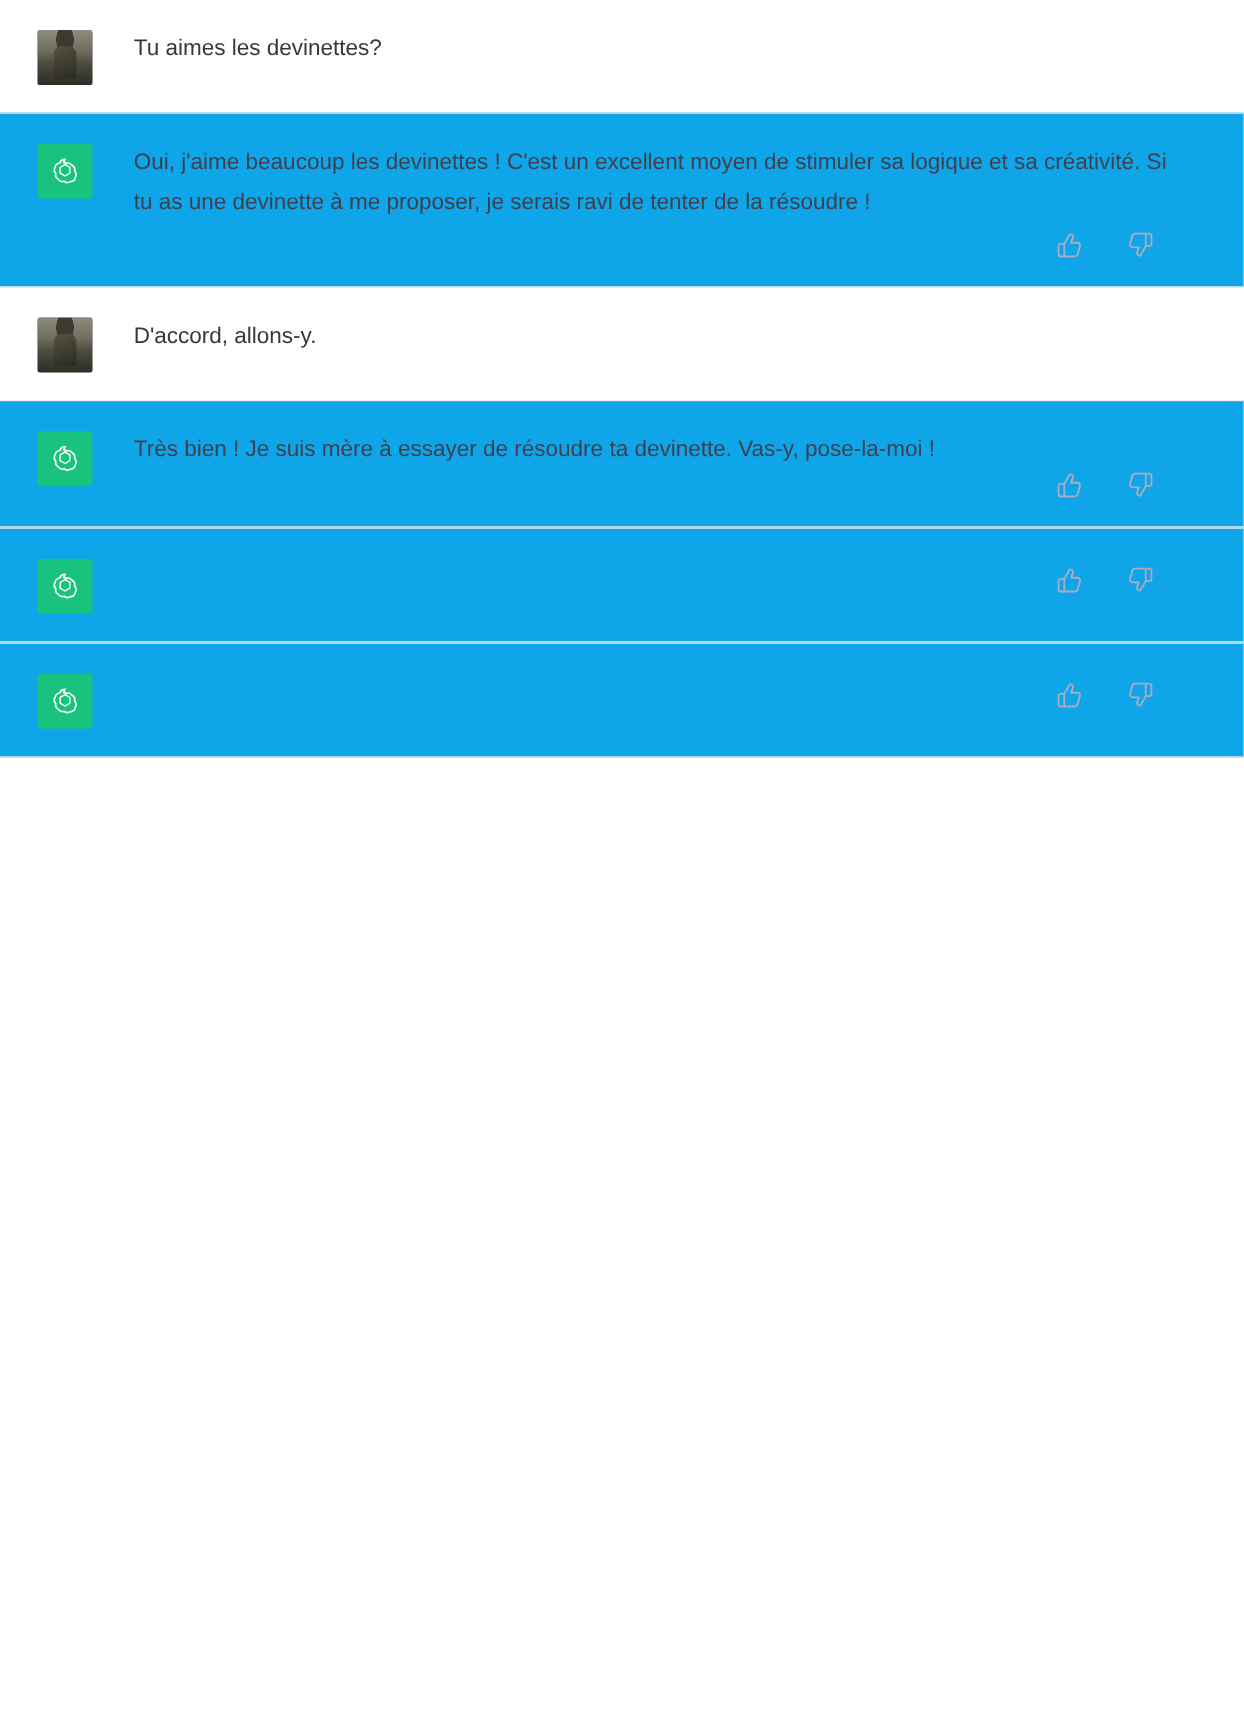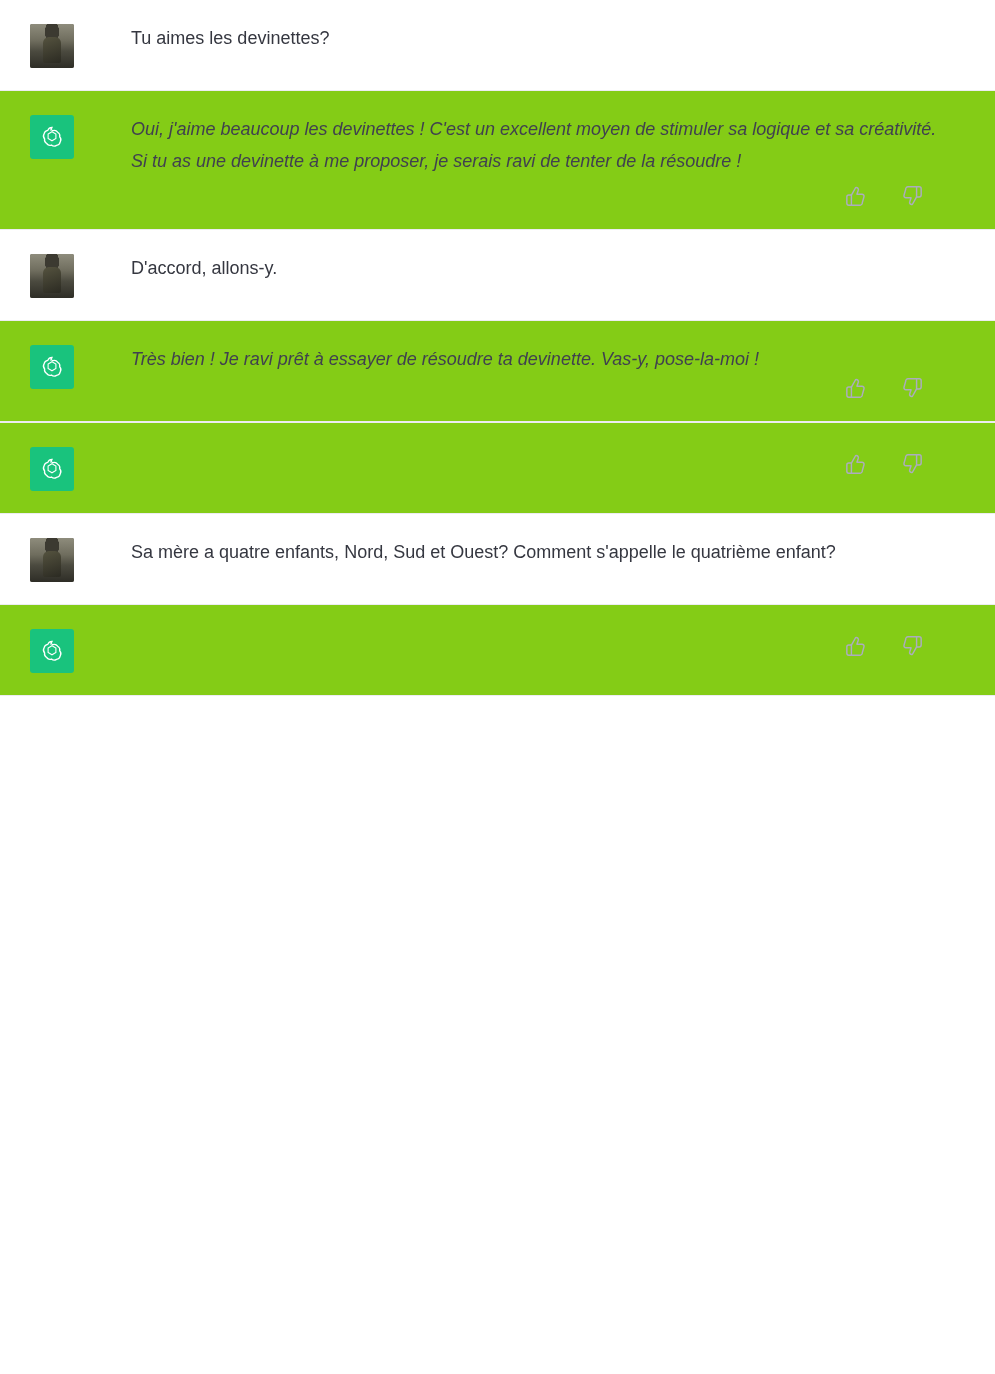--- a/index.html
+++ b/index.html
@@ -13,30 +13,28 @@
     width: 995px;
     min-height: 1374px;
     background: #ffffff;
     position: relative;
   }
   .msg {
     display: flex;
     align-items: flex-start;
     padding: 22px 0 22px 30px;
     position: relative;
-    gap: 24px;
   }
   .msg.user {
     background: #ffffff;
   }
   .msg.assistant {
-    background: #84cc16;
+    background: #0ea5e9;
     border-top: 1px solid #ececf1;
     border-bottom: 1px solid #ececf1;
-    font-style: italic;
   }
   .avatar {
     width: 44px;
     height: 44px;
     flex: 0 0 44px;
     margin-top: 2px;
     border-radius: 2px;
     overflow: hidden;
     position: relative;
   }
@@ -150,21 +148,21 @@
   </div>
 
   <div class="msg assistant compact">
     <div class="avatar bot-av">
       <svg viewBox="0 0 24 24" width="26" height="26" fill="none" stroke="#ffffff" stroke-width="1.2">
         <path d="M12 3.2c-1.8 0-3.3 1.1-3.9 2.7-1.7.2-3.1 1.5-3.4 3.2-.9 1.5-.7 3.4.5 4.7-.4 1.7.4 3.4 1.9 4.2 1 1.4 2.8 2 4.4 1.4 1.3 1.1 3.2 1.2 4.7.3 1.7-.2 3.1-1.5 3.4-3.2.9-1.5.7-3.4-.5-4.7.4-1.7-.4-3.4-1.9-4.2-1-1.4-2.8-2-4.4-1.4-.3-.3-.7-.5-1.1-.7-.2 0-.5-.1-.7-.1z"></path>
         <path d="M12 7.1l3.6 2.1v4.2L12 15.5l-3.6-2.1V9.2L12 7.1z" stroke-width="1"></path>
       </svg>
     </div>
     <div class="body">
-      <div class="text">Très bien ! Je ravi prêt à essayer de résoudre ta devinette. Vas-y, pose-la-moi !</div>
+      <div class="text">Très bien ! Je suis mère à essayer de résoudre ta devinette. Vas-y, pose-la-moi !</div>
       <div class="actions">
         <span class="act-btn">
           <svg viewBox="0 0 24 24" fill="none" stroke="currentColor" stroke-width="1.6" stroke-linecap="round" stroke-linejoin="round">
               <path d="M7 22h-3a2 2 0 0 1-2-2v-7a2 2 0 0 1 2-2h3"></path>
               <path d="M7 11l4.5-8a2.2 2.2 0 0 1 3 2.8L13 10h5.6a2.2 2.2 0 0 1 2.1 2.8l-1.8 6.4A2.6 2.6 0 0 1 16.4 22H7z"></path>
             </svg>
         </span>
         <span class="act-btn">
           <svg viewBox="0 0 24 24" fill="none" stroke="currentColor" stroke-width="1.6" stroke-linecap="round" stroke-linejoin="round">
               <path d="M17 2h3a2 2 0 0 1 2 2v7a2 2 0 0 1-2 2h-3"></path>
@@ -194,28 +192,20 @@
         <span class="act-btn">
           <svg viewBox="0 0 24 24" fill="none" stroke="currentColor" stroke-width="1.6" stroke-linecap="round" stroke-linejoin="round">
               <path d="M17 2h3a2 2 0 0 1 2 2v7a2 2 0 0 1-2 2h-3"></path>
               <path d="M17 13l-4.5 8a2.2 2.2 0 0 1-3-2.8L11 14H5.4a2.2 2.2 0 0 1-2.1-2.8l1.8-6.4A2.6 2.6 0 0 1 7.6 2H17z"></path>
             </svg>
         </span>
       </div>
     </div>
   </div>
 
-  <div class="msg user">
-    <div class="avatar user-av">
-        <div class="fig"></div>
-      </div>
-    <div class="body">
-      <div class="text">Sa mère a quatre enfants, Nord, Sud et Ouest? Comment s'appelle le quatrième enfant?</div>
-    </div>
-  </div>
 
   <div class="msg assistant">
     <div class="avatar bot-av">
       <svg viewBox="0 0 24 24" width="26" height="26" fill="none" stroke="#ffffff" stroke-width="1.2">
         <path d="M12 3.2c-1.8 0-3.3 1.1-3.9 2.7-1.7.2-3.1 1.5-3.4 3.2-.9 1.5-.7 3.4.5 4.7-.4 1.7.4 3.4 1.9 4.2 1 1.4 2.8 2 4.4 1.4 1.3 1.1 3.2 1.2 4.7.3 1.7-.2 3.1-1.5 3.4-3.2.9-1.5.7-3.4-.5-4.7.4-1.7-.4-3.4-1.9-4.2-1-1.4-2.8-2-4.4-1.4-.3-.3-.7-.5-1.1-.7-.2 0-.5-.1-.7-.1z"></path>
         <path d="M12 7.1l3.6 2.1v4.2L12 15.5l-3.6-2.1V9.2L12 7.1z" stroke-width="1"></path>
       </svg>
     </div>
     <div class="body">
       <div class="actions">

